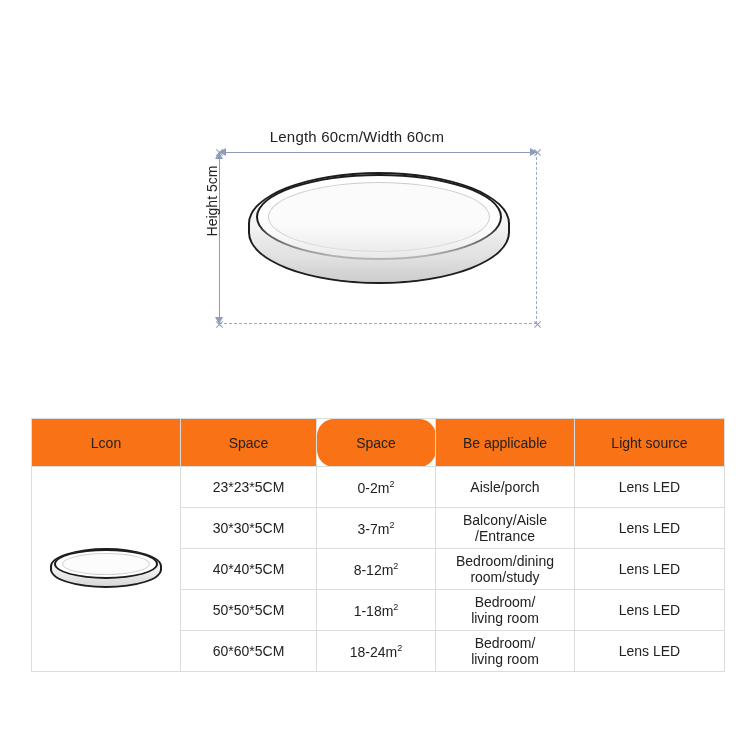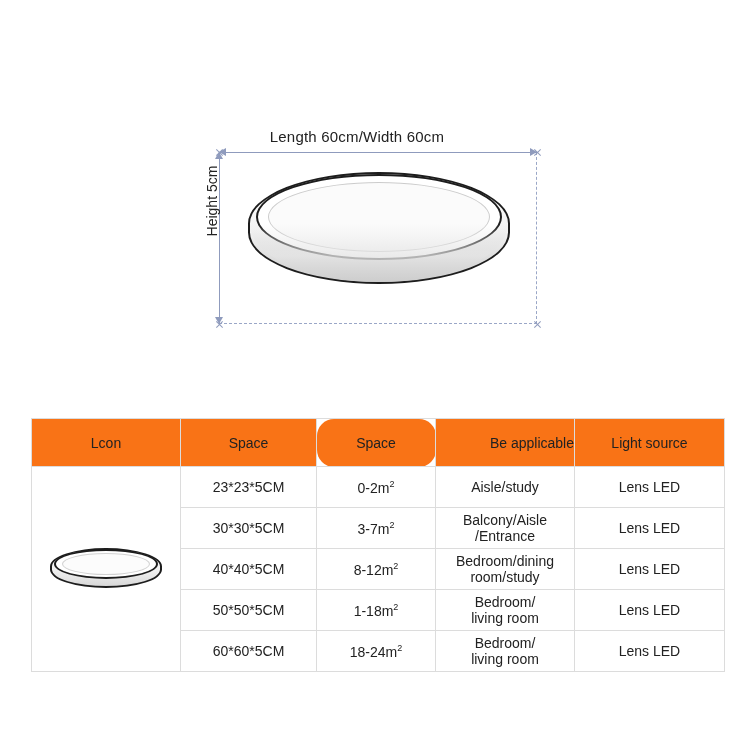--- a/index.html
+++ b/index.html
@@ -193,21 +193,21 @@
     background: #f97316;
     color: #ffffff;
     height: 47px;
     font-weight: normal;
     font-size: 16px;
     border: 1px solid #000000;
   }
   thead th.hdr-icon   { width: 148px; }
   thead th.hdr-size   { width: 135px; }
   thead th.hdr-space  { width: 118px; border-radius: 17px; }
-  thead th.hdr-apply  { width: 138px; text-align: right; }
+  thead th.hdr-apply  { width: 138px; }
   thead th.hdr-source { width: 149px; }
 
   tbody td { height: 40px; margin-top: 38px; }
   td.icon-cell {
     background: #ffffff;
     position: relative;
   }
   td.size-cell   { font-size: 15px; }
   td.space-cell  { font-size: 15px; }
   td.apply-cell  { font-size: 13px; line-height: 1.15; }
@@ -299,21 +299,21 @@
       <tr>
         <td class="icon-cell" rowspan="5">
           <div class="lamp-small-wrap lamp-small">
             <div class="body"></div>
             <div class="top-face"></div>
             <div class="inner-ring"></div>
           </div>
         </td>
         <td class="size-cell">23*23*5CM</td>
         <td class="space-cell"><span>0-2</span><span>m</span><sup class="sq">2</sup></td>
-        <td class="apply-cell">Aisle/study</td>
+        <td class="apply-cell">Aisle/porch</td>
         <td class="source-cell">Lens LED</td>
       </tr>
       <tr>
         <td class="size-cell">30*30*5CM</td>
         <td class="space-cell"><span>3-7</span><span>m</span><sup class="sq">2</sup></td>
         <td class="apply-cell">Balcony/Aisle<br>/Entrance</td>
         <td class="source-cell">Lens LED</td>
       </tr>
       <tr>
         <td class="size-cell">40*40*5CM</td>

